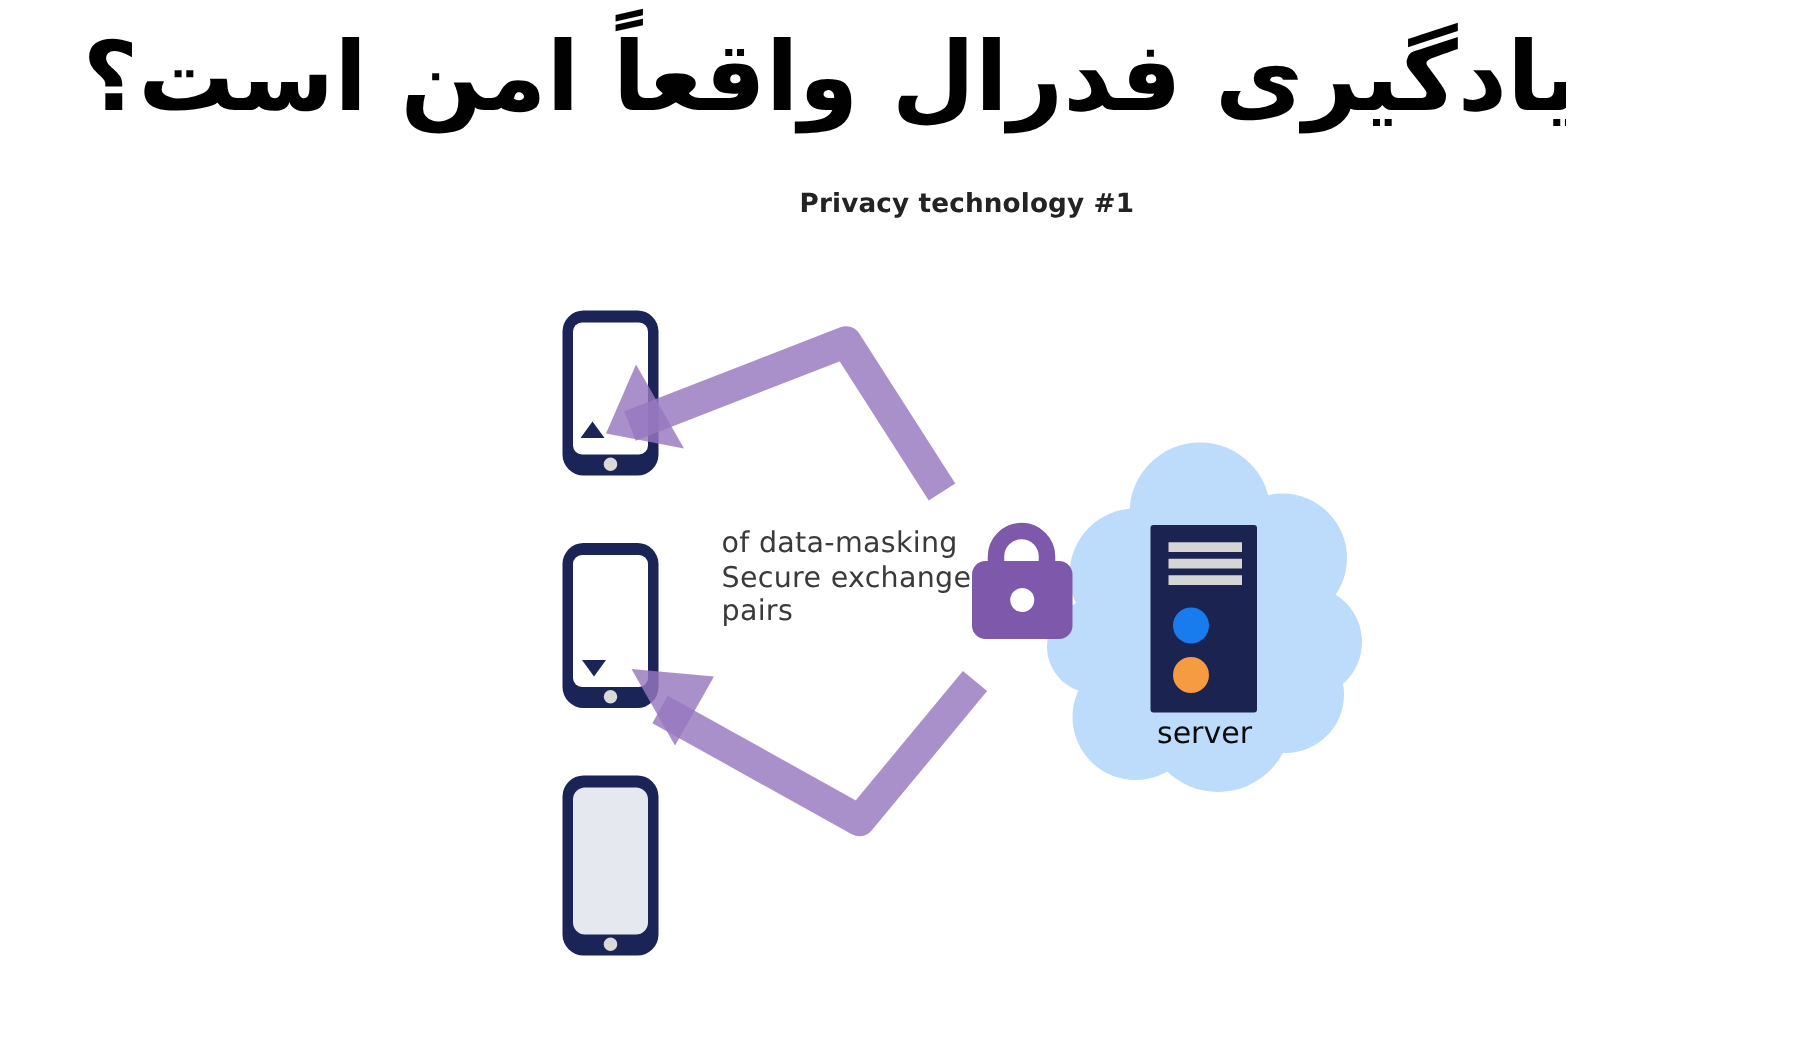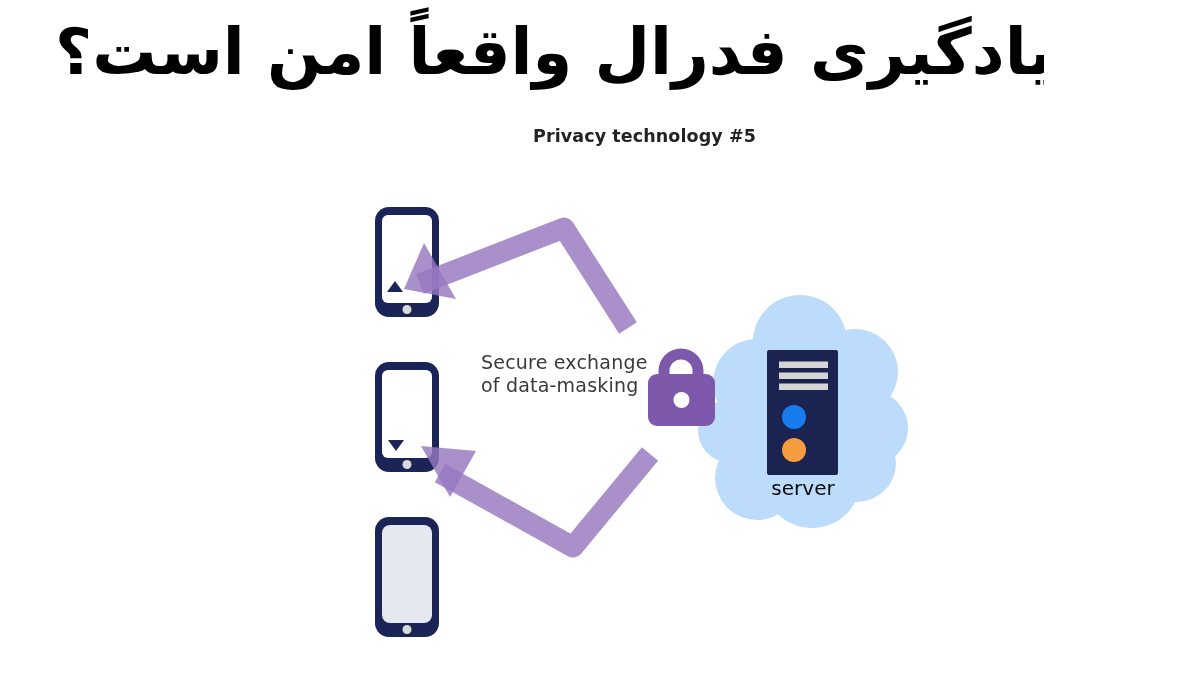--- a/index.html
+++ b/index.html
@@ -48,41 +48,42 @@
   .arrow-head{opacity:.82;}
 </style>
 </head>
 <body>
 
 <div class="canvas">
 
   <h1 class="title" dir="rtl">آیا یادگیری فدرال واقعاً امن است؟</h1>
 
   <div class="diagram-heading">
-    <div>Privacy technology #5</div>
+    <div>Privacy technology #1</div>
   </div>
 
   <div class="phone phone-1">
     <div class="screen"></div>
     <div class="tri tri-up"></div>
     <div class="home"></div>
   </div>
   <div class="phone phone-2">
     <div class="screen"></div>
     <div class="tri tri-down"></div>
     <div class="home"></div>
   </div>
   <div class="phone phone-3">
     <div class="screen"></div>
     <div class="home"></div>
   </div>
 
   <div class="exchange">
+    <div>of data-masking</div>
     <div>Secure exchange</div>
-    <div>of data-masking</div>
+    <div>pairs</div>
   </div>
 
   <svg class="overlay" viewBox="0 0 1200 700">
 
     <g>
       <circle cx="800" cy="342" r="47" fill="#bddbfa"></circle>
       <circle cx="757" cy="383" r="44" fill="#bddbfa"></circle>
       <circle cx="855" cy="372" r="43" fill="#bddbfa"></circle>
       <circle cx="729" cy="431" r="31" fill="#bddbfa"></circle>
       <circle cx="871" cy="428" r="37" fill="#bddbfa"></circle>

